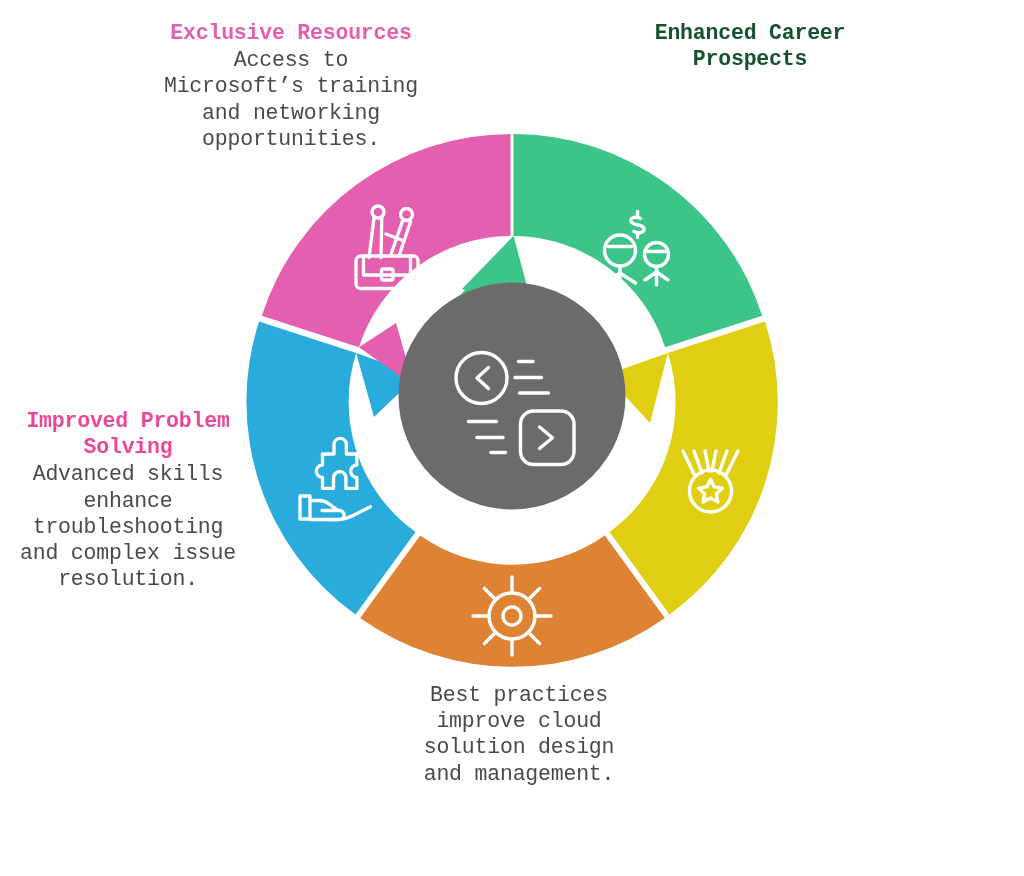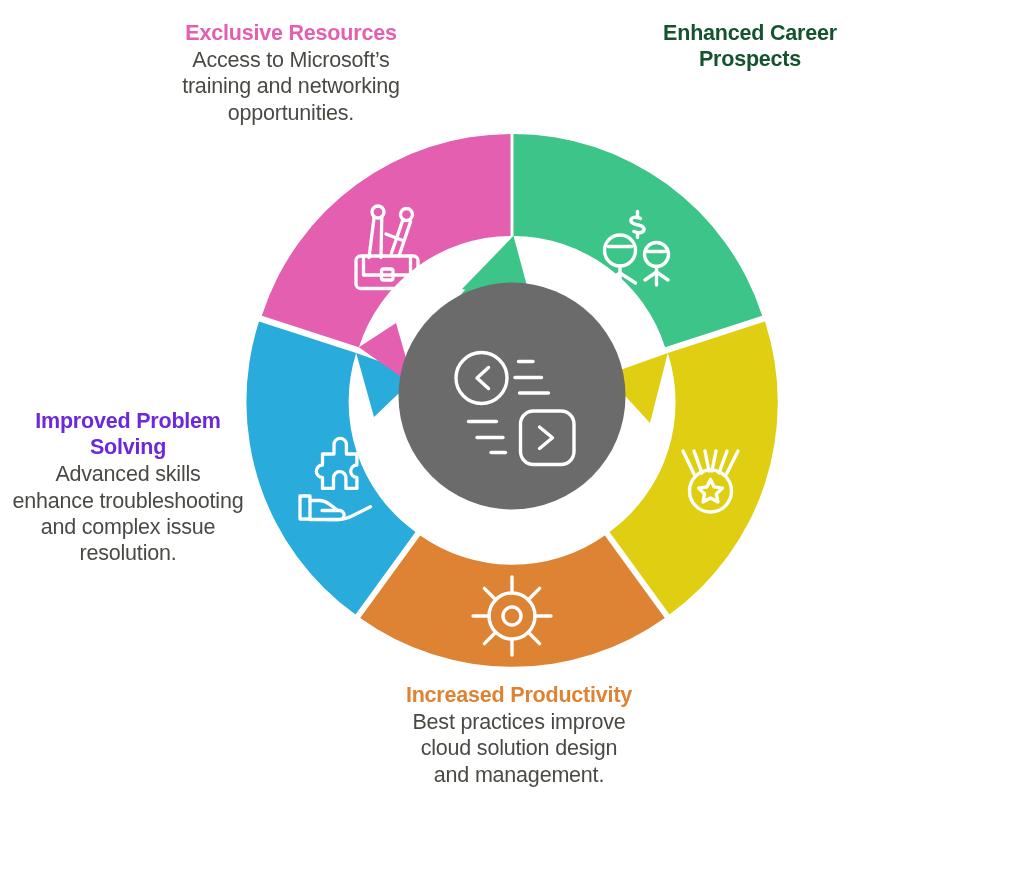--- a/index.html
+++ b/index.html
@@ -11,20 +11,21 @@
     width: 1024px;
     height: 876px;
     font-family: "Liberation Sans", sans-serif;
     position: relative;
     overflow: hidden;
   }
   #stage {
     position: relative;
     width: 936px;
     height: 876px;
+    font-family: Liberation Mono, monospace;
   }
   #wheel {
     position: absolute;
     left: 0;
     top: 0;
     width: 1024px;
     height: 876px;
   }
   .callout {
     position: absolute;
@@ -198,23 +199,22 @@
   <div class="callout" id="callout-exclusive-resources">
     <span class="title" style="color:#E45FAF">Exclusive Resources</span>
     <span class="desc">Access to Microsoft’s training and networking opportunities.</span>
   </div>
 
   <div class="callout" id="callout-enhanced-career">
     <span class="title" style="color:#14532d">Enhanced Career Prospects</span>
   </div>
 
   <div class="callout" id="callout-improved-problem">
-    <span class="title" style="color:#6d28d9">Improved Problem Solving</span>
+    <span class="title" style="color:#ec4899">Improved Problem Solving</span>
     <span class="desc">Advanced skills enhance troubleshooting and complex issue resolution.</span>
   </div>
 
 
   <div class="callout" id="callout-increased-productivity">
-    <span class="title" style="color:#DD8333">Increased Productivity</span>
     <span class="desc">Best practices improve cloud solution design and management.</span>
   </div>
 
 </div>
 
 </body></html>

